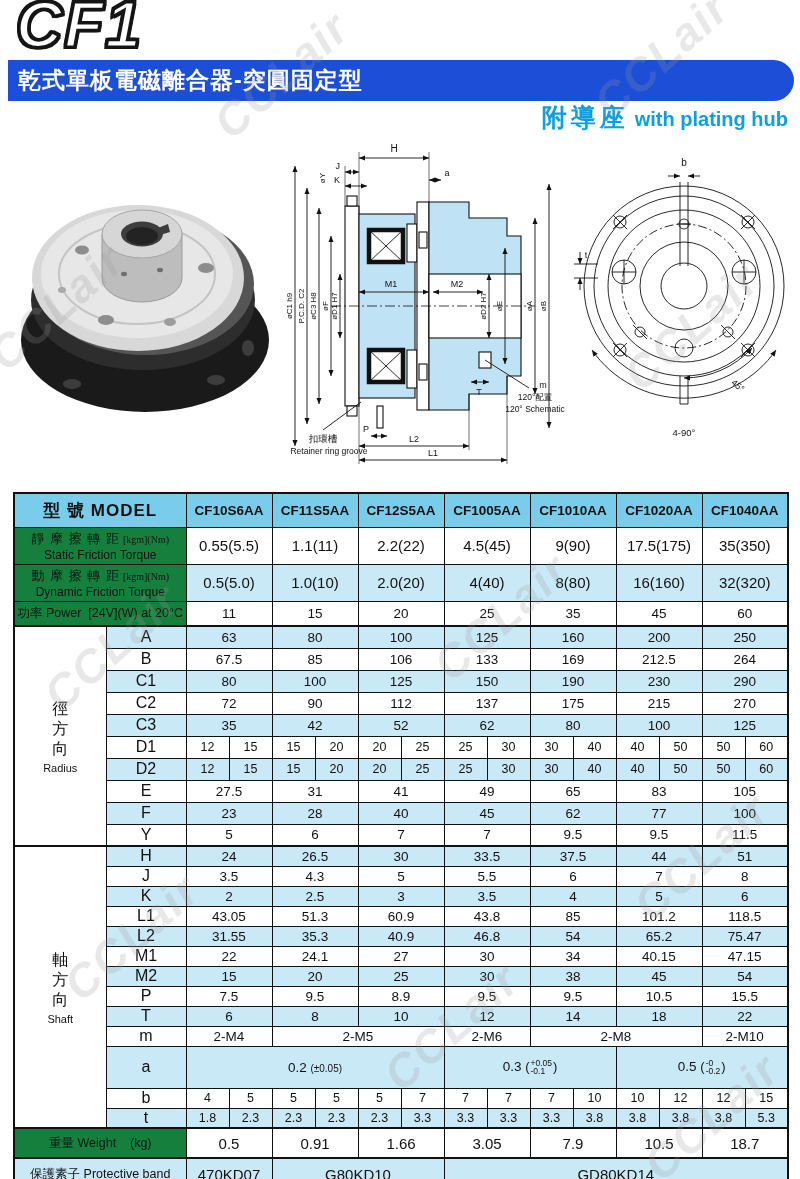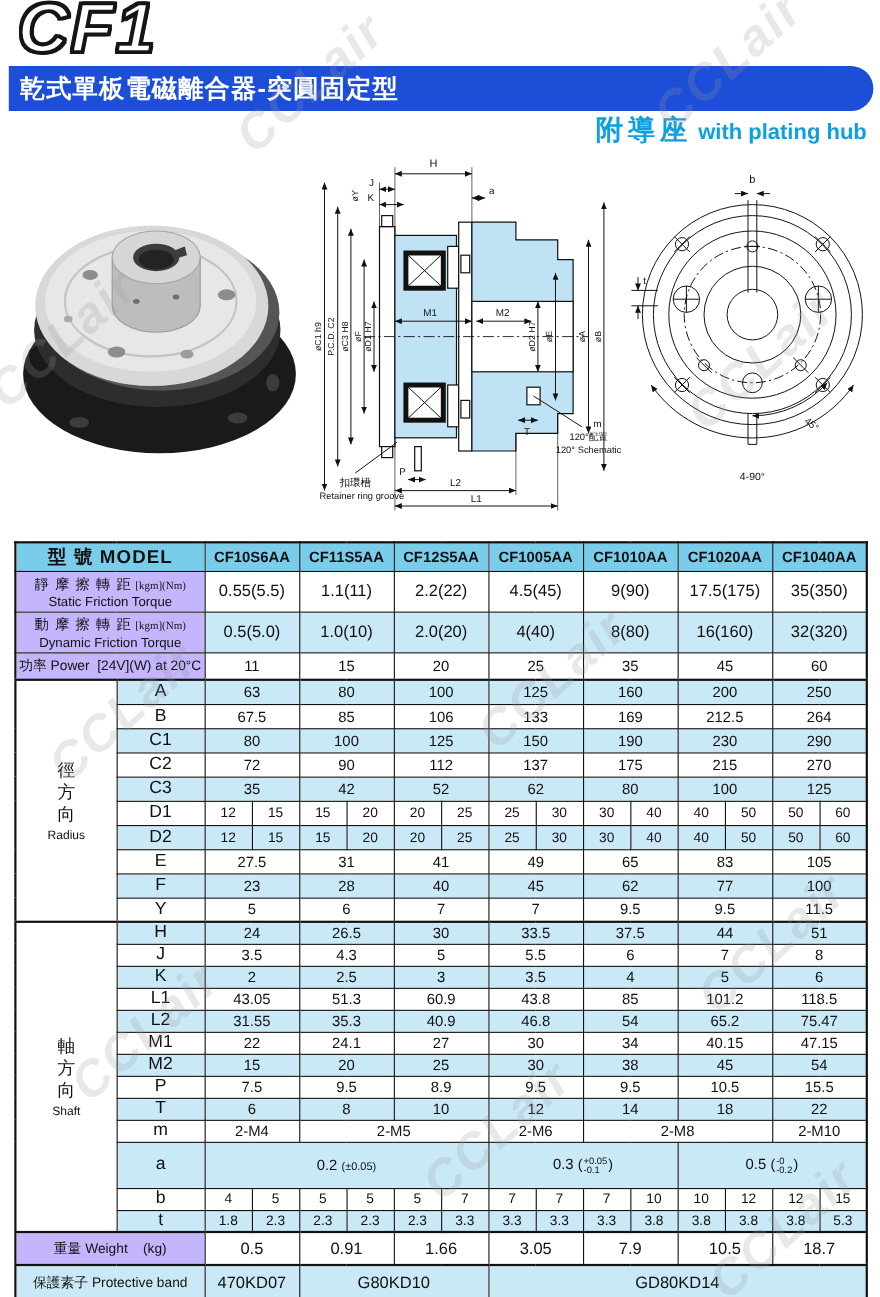--- a/index.html
+++ b/index.html
@@ -41,37 +41,37 @@
   .dl{stroke:#111;stroke-width:0.9;fill:none;}
   .xl{stroke:#111;stroke-width:0.6;fill:none;}
   .part{fill:#bfe3f5;stroke:#111;stroke-width:1.1;}
   .whitepart{fill:#fff;stroke:#111;stroke-width:1.1;}
   .cl{stroke:#111;stroke-width:0.8;stroke-dasharray:10 3 2 3;fill:none;}
   
   table.spec{position:absolute;left:13px;top:492px;width:774px;border-collapse:collapse;
              table-layout:fixed;z-index:3;background:#fff;}
   table.spec td,table.spec th{border:1px solid #111;text-align:center;padding:0;overflow:hidden;}
   table.spec{border:2px solid #111;}
-  tr.sec-head{height:26px;}  tr.sec-head th{background:#79cdeb;}
+  tr.sec-head{height:34px;}  tr.sec-head th{background:#79cdeb;}
   th.hlabel{font-size:17px;letter-spacing:1px;}
   th.hmodel{font-size:13.5px;}
   tr.sec-torque{height:37px;} tr.sec-power{height:25px;}
   tr.sec-radius{height:22px;} tr.sec-shaft{height:20px;}
   tr.sec-weight{height:30px;} tr.sec-band{height:32px;}
   tr.thick td{border-top-width:2px;}
   td.val{font-size:13.5px;}
   tr.sec-torque td.val{font-size:15px;}
   tr.sec-weight td.val,tr.sec-band td.val{font-size:15px;}
   td.val.half{font-size:12.5px;}
   tr.shaded td.val,tr.shaded td.param{background:#c9e9f7;}
   tr.sec-band td{background:#c9e9f7;}
   td.group{background:#fff;}
   .gch{font-size:16px;line-height:20px;letter-spacing:0;}
   .gen{font-size:11px;margin-top:3px;}
-  td.left-label{text-align:left;padding-left:5px;background:#c4b5fd;font-size:12.5px;}
+  td.left-label{text-align:left;padding-left:5px;background:#15803d;font-size:12.5px;}
   .lz{font-size:13px;letter-spacing:1px;white-space:nowrap;}
   .lz .unit{font-size:10px;font-family:"Liberation Serif",serif;letter-spacing:0;margin-left:3px;}
   .le{font-size:12px;letter-spacing:0;margin-top:0;}
   .stack{display:inline-flex;flex-direction:column;font-size:8.5px;line-height:8.5px;
          vertical-align:middle;text-align:left;margin:12px 1px;}
   .paren{font-size:13px;}
   .tolp{font-size:10px;}
 </style>
 </head>
 <body>

